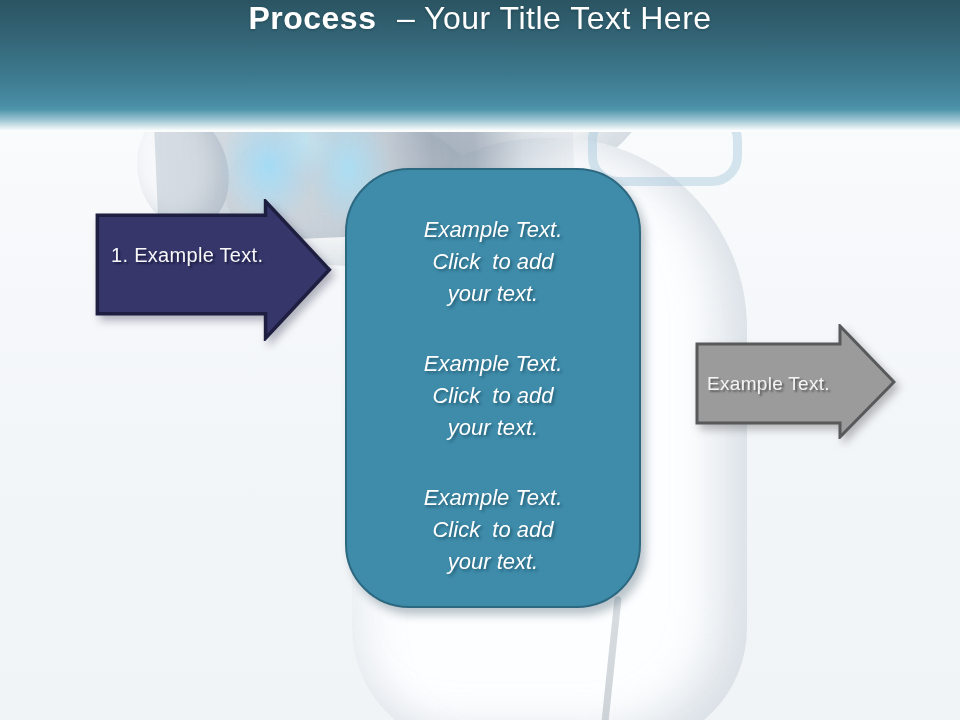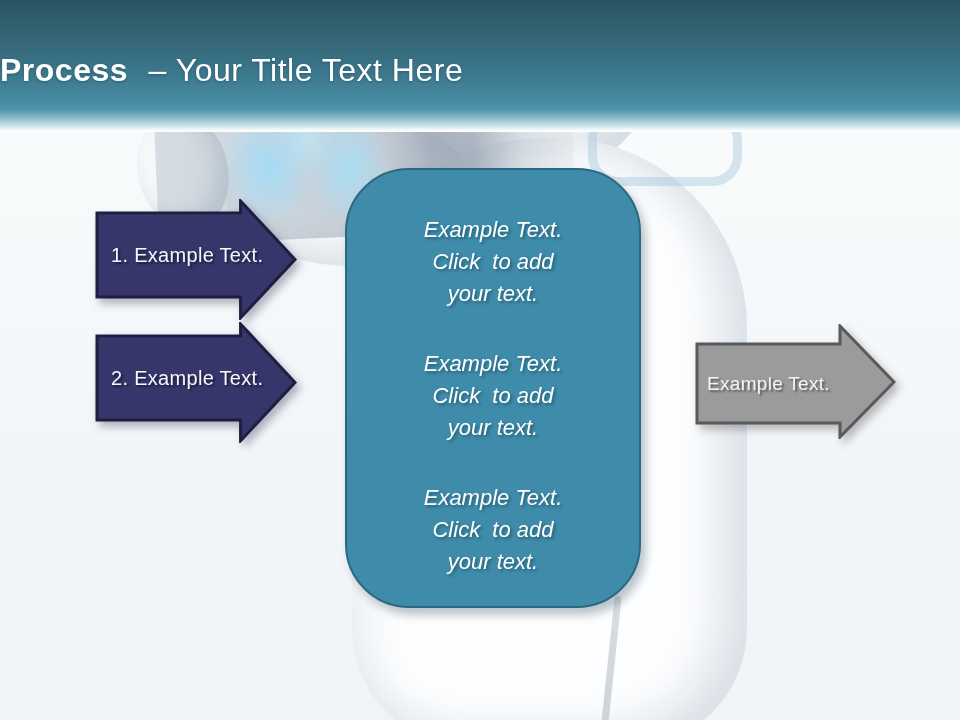--- a/index.html
+++ b/index.html
@@ -28,30 +28,30 @@
                              rgba(140,156,172,.28) 88%, rgba(165,178,190,.12) 100%);}
   .bg-tube{position:absolute;left:588px;top:110px;width:136px;height:58px;border-radius:30px;
            border:9px solid rgba(158,196,218,.5);opacity:.8;}
   .bg-leg-gap{position:absolute;left:608px;top:596px;width:7px;height:128px;border-radius:4px;
            background:linear-gradient(180deg,#d2d8dd,#c5ccd1);transform:rotate(6deg);opacity:.85;}
 
   
   .titlebar{position:absolute;left:0;top:0;width:960px;height:132px;z-index:2;
             background:linear-gradient(180deg,#2b5462 0%,#346677 30%,#3d7a8f 58%,
                        #488ca3 78%,#4f95ab 83%,#9dc5d2 91%,#fbfdfd 99%);}
-  .titlebar h1{margin:0;padding-top:52px;color:#ffffff;
+  .titlebar h1{margin:0;text-align:center;color:#ffffff;
             font-size:32px;font-weight:400;letter-spacing:.5px;
             text-shadow:0 1px 3px rgba(0,30,40,.30);}
   .t-bold{font-weight:700;}
   .t-rest{margin-left:.35em;font-weight:400;}
 
   
   .step{position:absolute;left:95px;width:204px;height:122px;z-index:3;
         filter:drop-shadow(4px 5px 4px rgba(40,40,70,.35));}
-  .step-1{top:199px;} .step-2{top:322px;} .step-3{top:444px;}
+  .step-1{top:199px;padding-left:35px;} .step-2{top:322px;} .step-3{top:444px;}
   .step svg{position:absolute;inset:0;}
   .step-label{position:absolute;left:2px;top:14px;width:146px;height:85px;
         display:flex;align-items:center;padding-left:14px;box-sizing:border-box;
         color:#f7f7f9;font-size:20px;letter-spacing:.3px;white-space:nowrap;
         text-shadow:2px 2px 2px rgba(10,10,35,.55);}
 
   
   .panel{position:absolute;left:345px;top:168px;width:296px;height:440px;z-index:3;
          box-sizing:border-box;border-radius:64px;background:#3e8caa;
          border:2px solid #2c6880;box-shadow:5px 7px 10px rgba(30,60,75,.30);
@@ -90,26 +90,20 @@
     </h1>
   </header>
 
   <div class="step step-1">
     <svg viewBox="0 0 206 122">
       <polygon points="2,14 147,14 147,2 202,61 147,120 147,99 2,99" fill="#36366b" stroke="#1e1e40" stroke-width="3" stroke-linejoin="miter"></polygon>
     </svg>
     <span class="step-label">1. Example Text.</span>
   </div>
 
-  <div class="step step-2">
-    <svg viewBox="0 0 206 122">
-      <polygon points="2,14 147,14 147,2 202,61 147,120 147,99 2,99" fill="#36366b" stroke="#1e1e40" stroke-width="3" stroke-linejoin="miter"></polygon>
-    </svg>
-    <span class="step-label">2. Example Text.</span>
-  </div>
 
 
   <div class="panel">
     <p>Example Text.
 Click  to add
 your text.</p>
     <p>Example Text.
 Click  to add
 your text.</p>
     <p>Example Text.

